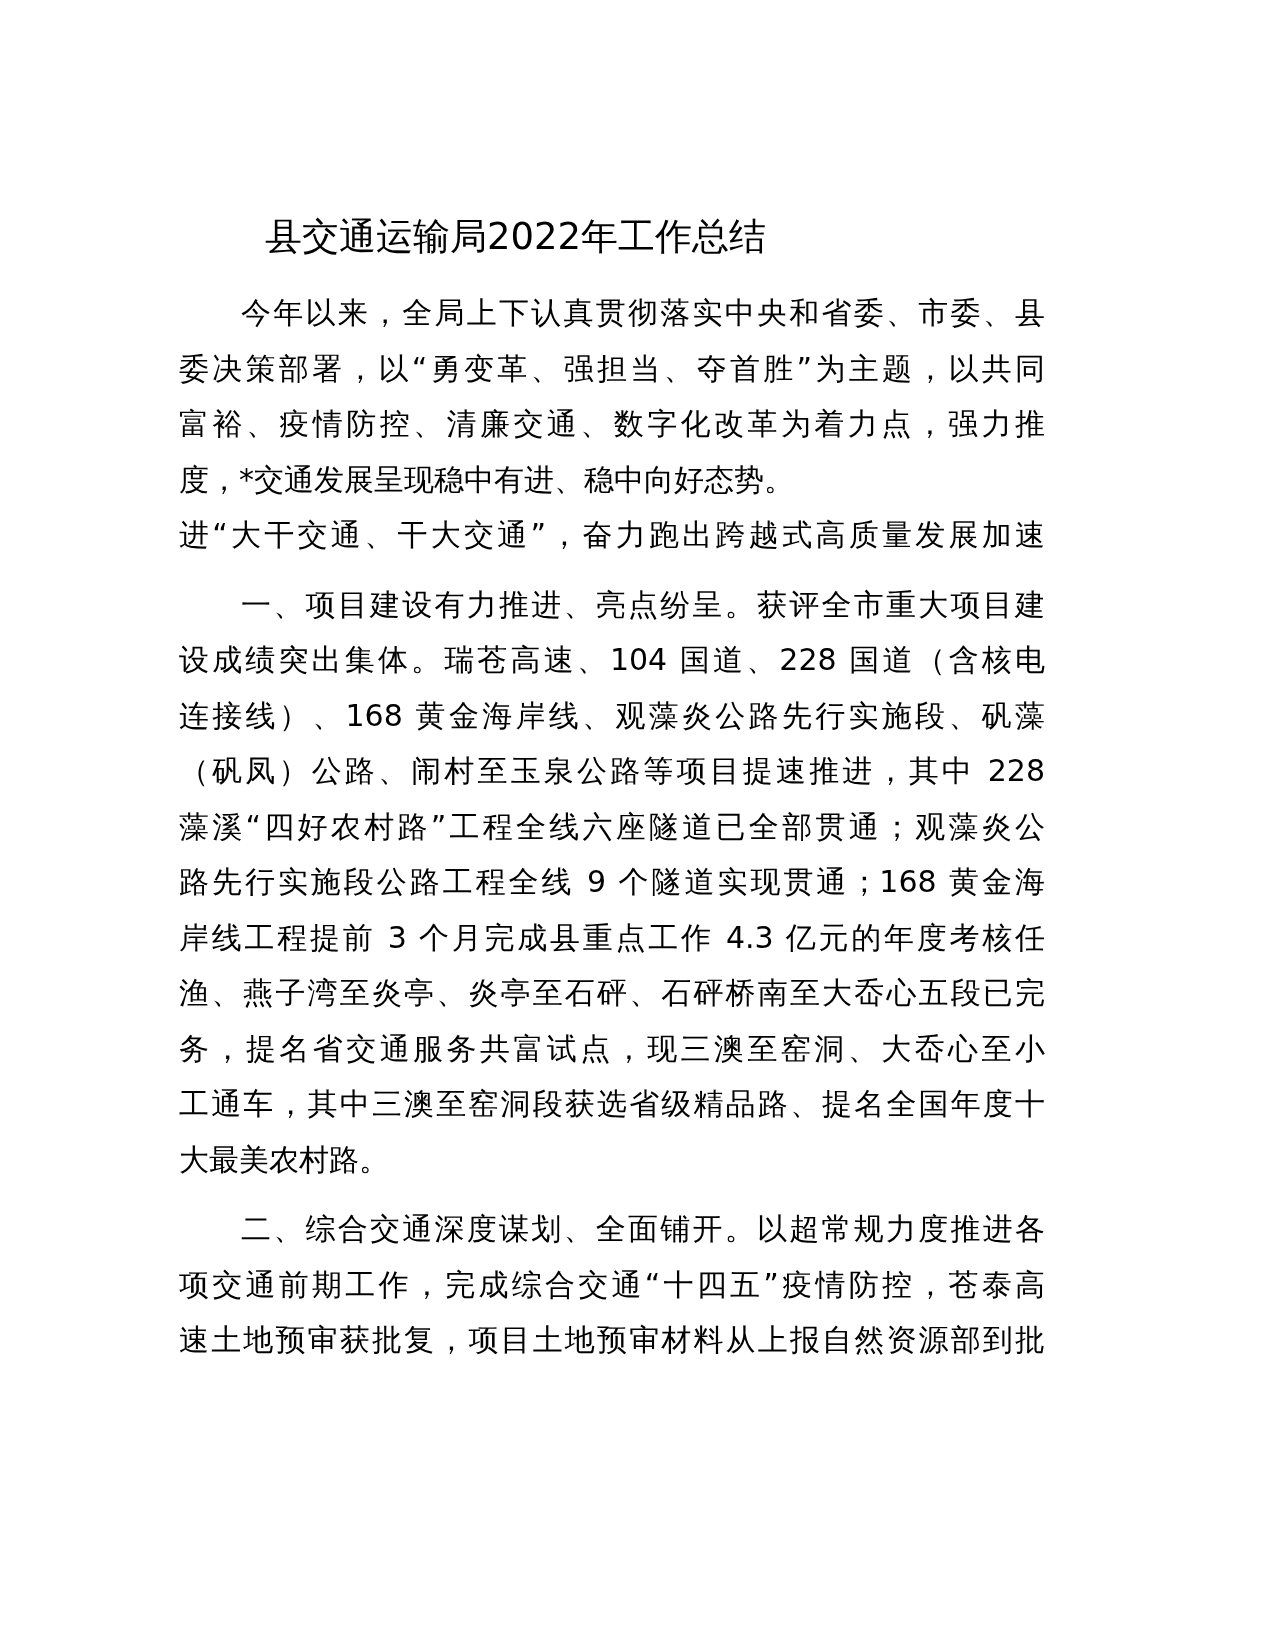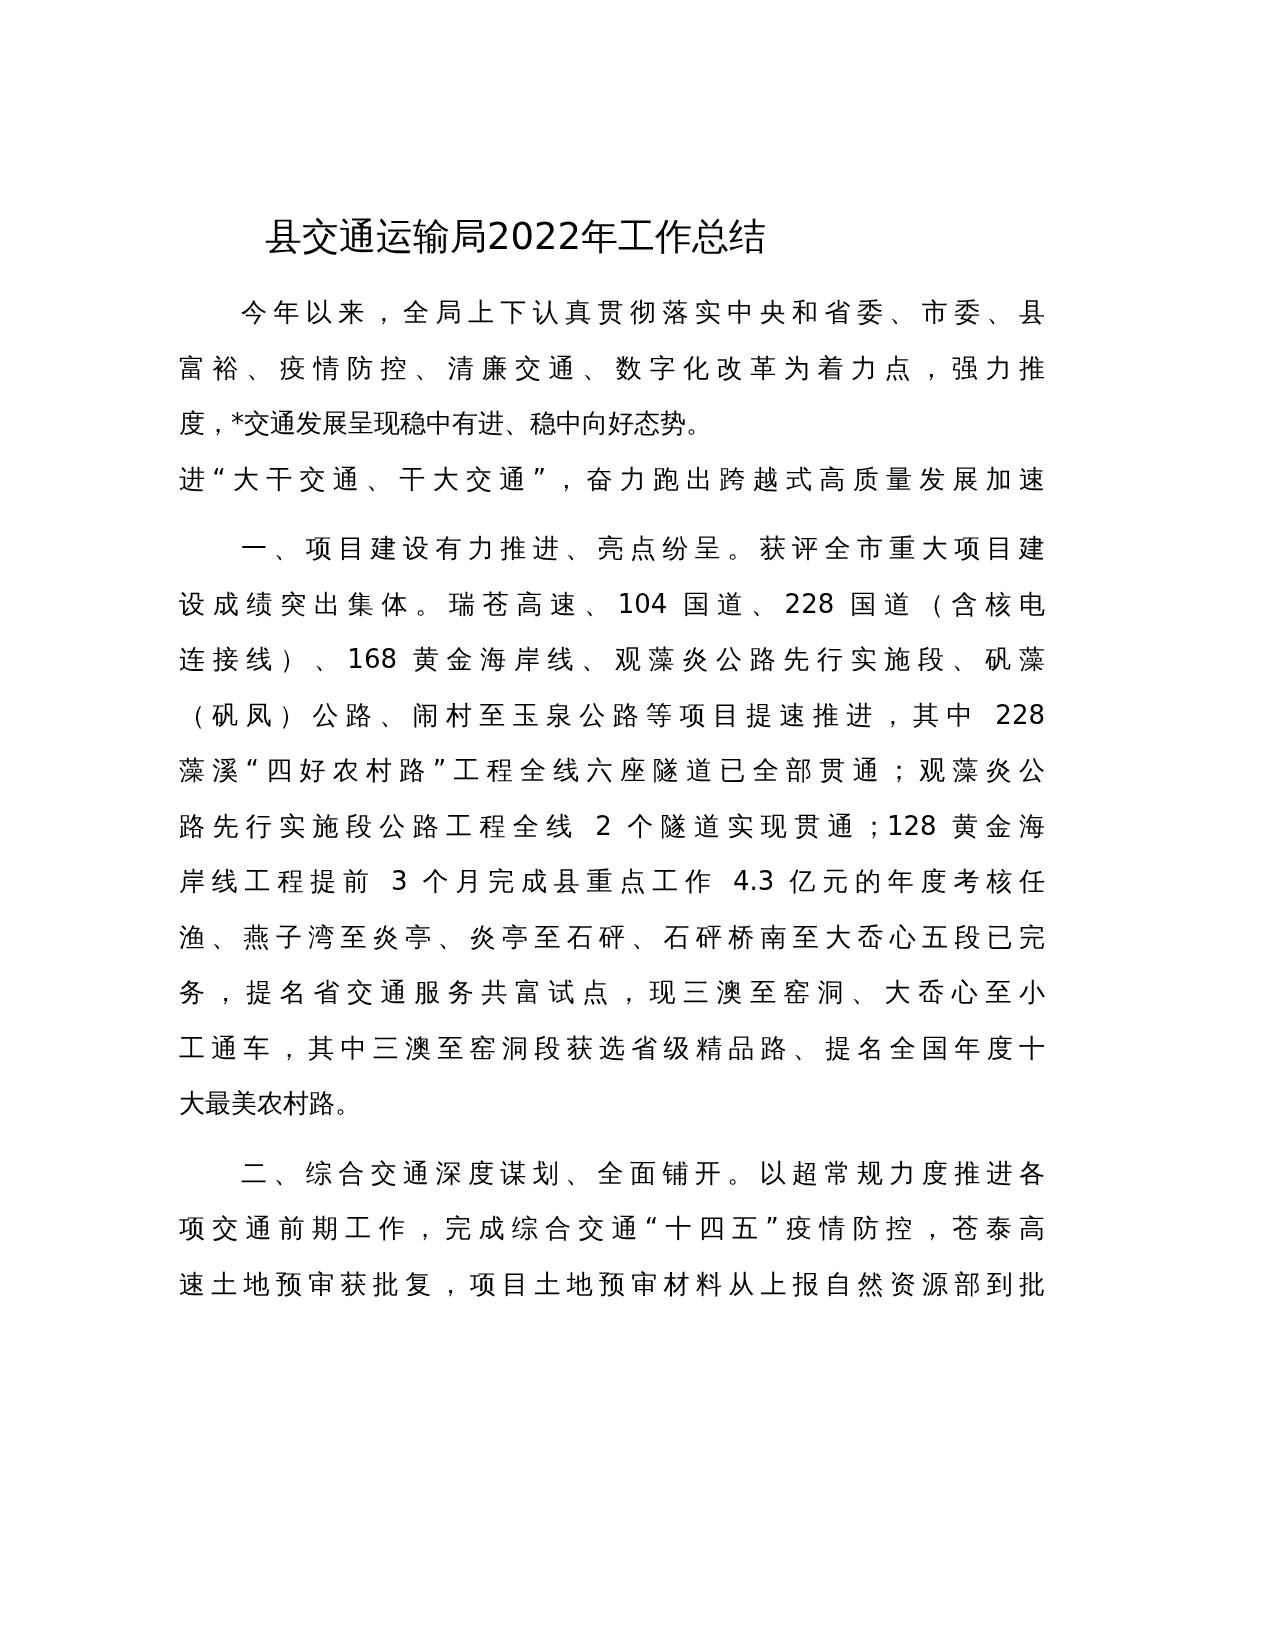--- a/index.html
+++ b/index.html
@@ -33,21 +33,21 @@
       letter-spacing: 0px;
     }
     .body-text {
       position: absolute;
       left: 179px;
       top: 285px;
       width: 866px;
     }
     .line {
       display: block;
-      font-size: 26px;
+      font-size: 30px;
       height: 55.5px;
       line-height: 55.5px;
       white-space: nowrap;
       text-align: justify;
       text-align-last: justify;
     }
     .line.last {
       text-align-last: left;
     }
     .line.indent {
@@ -60,34 +60,35 @@
 </head>
 <body>
 
 <div class="page">
   <div class="title">县交通运输局2022年工作总结</div>
 
   <div class="body-text">
 
     <div class="paragraph">
       <span class="line indent">今年以来，全局上下认真贯彻落实中央和省委、市委、县</span>
+      <span class="line">委决策部署，以“勇变革、强担当、夺首胜”为主题，以共同</span>
       <span class="line">富裕、疫情防控、清廉交通、数字化改革为着力点，强力推</span>
       <span class="line last">度，*交通发展呈现稳中有进、稳中向好态势。</span>
       <span class="line">进“大干交通、干大交通”，奋力跑出跨越式高质量发展加速</span>
     </div>
 
     <div class="para-gap"></div>
 
     <div class="paragraph">
       <span class="line indent">一、项目建设有力推进、亮点纷呈。获评全市重大项目建</span>
       <span class="line">设成绩突出集体。瑞苍高速、104 国道、228 国道（含核电</span>
       <span class="line">连接线）、168 黄金海岸线、观藻炎公路先行实施段、矾藻</span>
       <span class="line">（矾凤）公路、闹村至玉泉公路等项目提速推进，其中 228</span>
       <span class="line">藻溪“四好农村路”工程全线六座隧道已全部贯通；观藻炎公</span>
-      <span class="line">路先行实施段公路工程全线 2 个隧道实现贯通；128 黄金海</span>
+      <span class="line">路先行实施段公路工程全线 9 个隧道实现贯通；168 黄金海</span>
       <span class="line">岸线工程提前 3 个月完成县重点工作 4.3 亿元的年度考核任</span>
       <span class="line">渔、燕子湾至炎亭、炎亭至石砰、石砰桥南至大岙心五段已完</span>
       <span class="line">务，提名省交通服务共富试点，现三澳至窑洞、大岙心至小</span>
       <span class="line">工通车，其中三澳至窑洞段获选省级精品路、提名全国年度十</span>
       <span class="line last">大最美农村路。</span>
     </div>
 
     <div class="para-gap"></div>
 
     <div class="paragraph">

